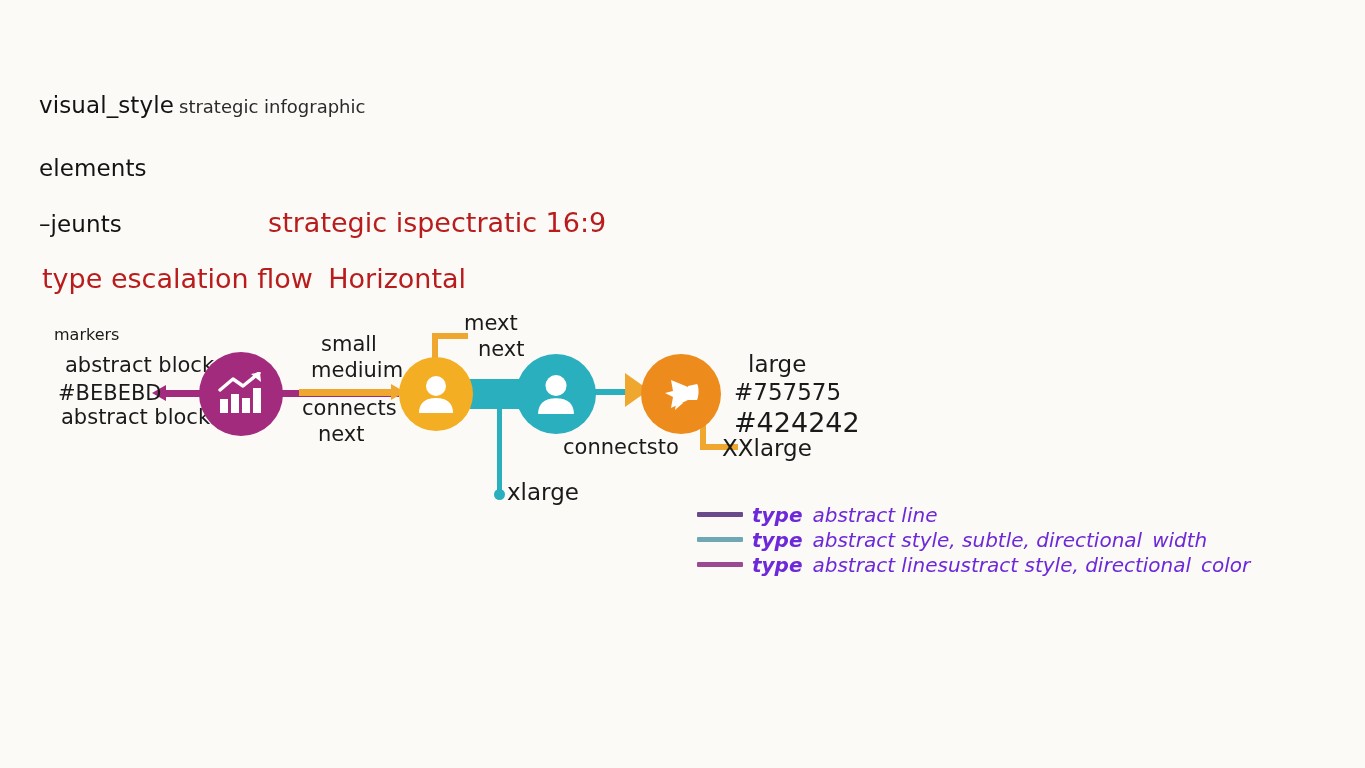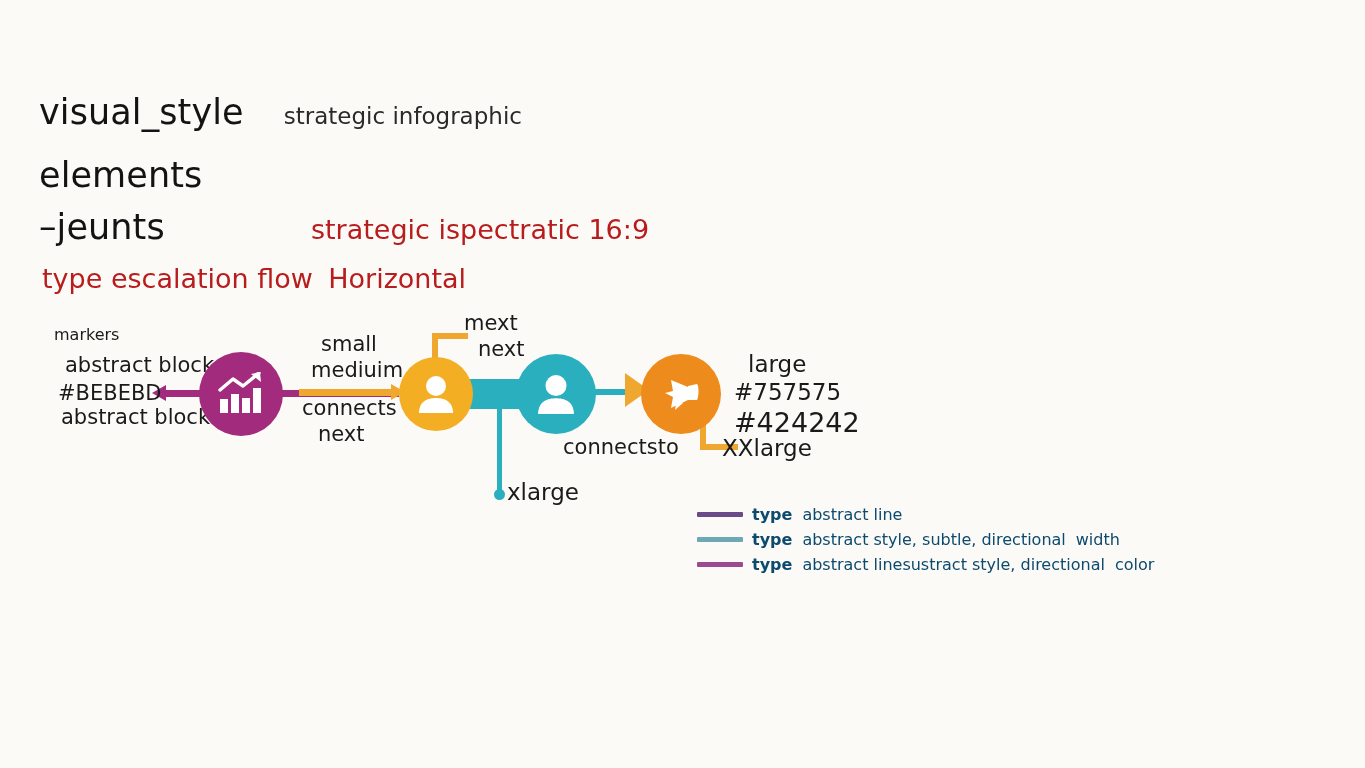--- a/index.html
+++ b/index.html
@@ -27,30 +27,29 @@
     position: absolute;
     white-space: nowrap;
     font-family: "DejaVu Sans", "Liberation Sans", sans-serif;
   }
   .hdr-row1 { left: 39px; top: 92px; }
   .hdr-row2 { left: 39px; top: 155px; }
   .hdr-row3 { left: 39px; top: 207px; }
   .hdr-row4 { left: 42px; top: 263px; }
 
   .t-key {
-    font-size: 35px;
+    font-size: 23px;
     font-weight: 400;
     letter-spacing: 0.1px;
     color: #131313;
   }
   .t-val {
-    font-size: 23px;
+    font-size: 18px;
     font-weight: 400;
     color: #2a2a2a;
-    margin-left: 35px;
   }
   .t-big {
     font-size: 27px;
     color: #b91c1c;
   }
   .gap-wide { display: inline-block; width: 136px; }
 
   
   .node {
     position: absolute;
@@ -229,23 +228,24 @@
     height: 5px;
     flex: 0 0 46px;
     margin-right: 9px;
     border-radius: 1px;
   }
   .swatch.dashed {
     background-image: repeating-linear-gradient(90deg,
       rgba(255,255,255,0.85) 0 2px, rgba(255,255,255,0) 2px 5px);
   }
   .legend-text {
-    font-size: 16px;
-    color: #0c4a6e;
+    font-size: 20px;
+    color: #6d28d9;
     white-space: nowrap;
+    font-style: italic;
   }
   .legend-text .k {
     font-weight: 700;
   }
   .legend-text .sp-a { display: inline-block; width: 10px; }
   .legend-text .sp-b { display: inline-block; width: 96px; }
   .legend-text .sp-c { display: inline-block; width: 120px; }
 </style>
 </head>
 <body>

